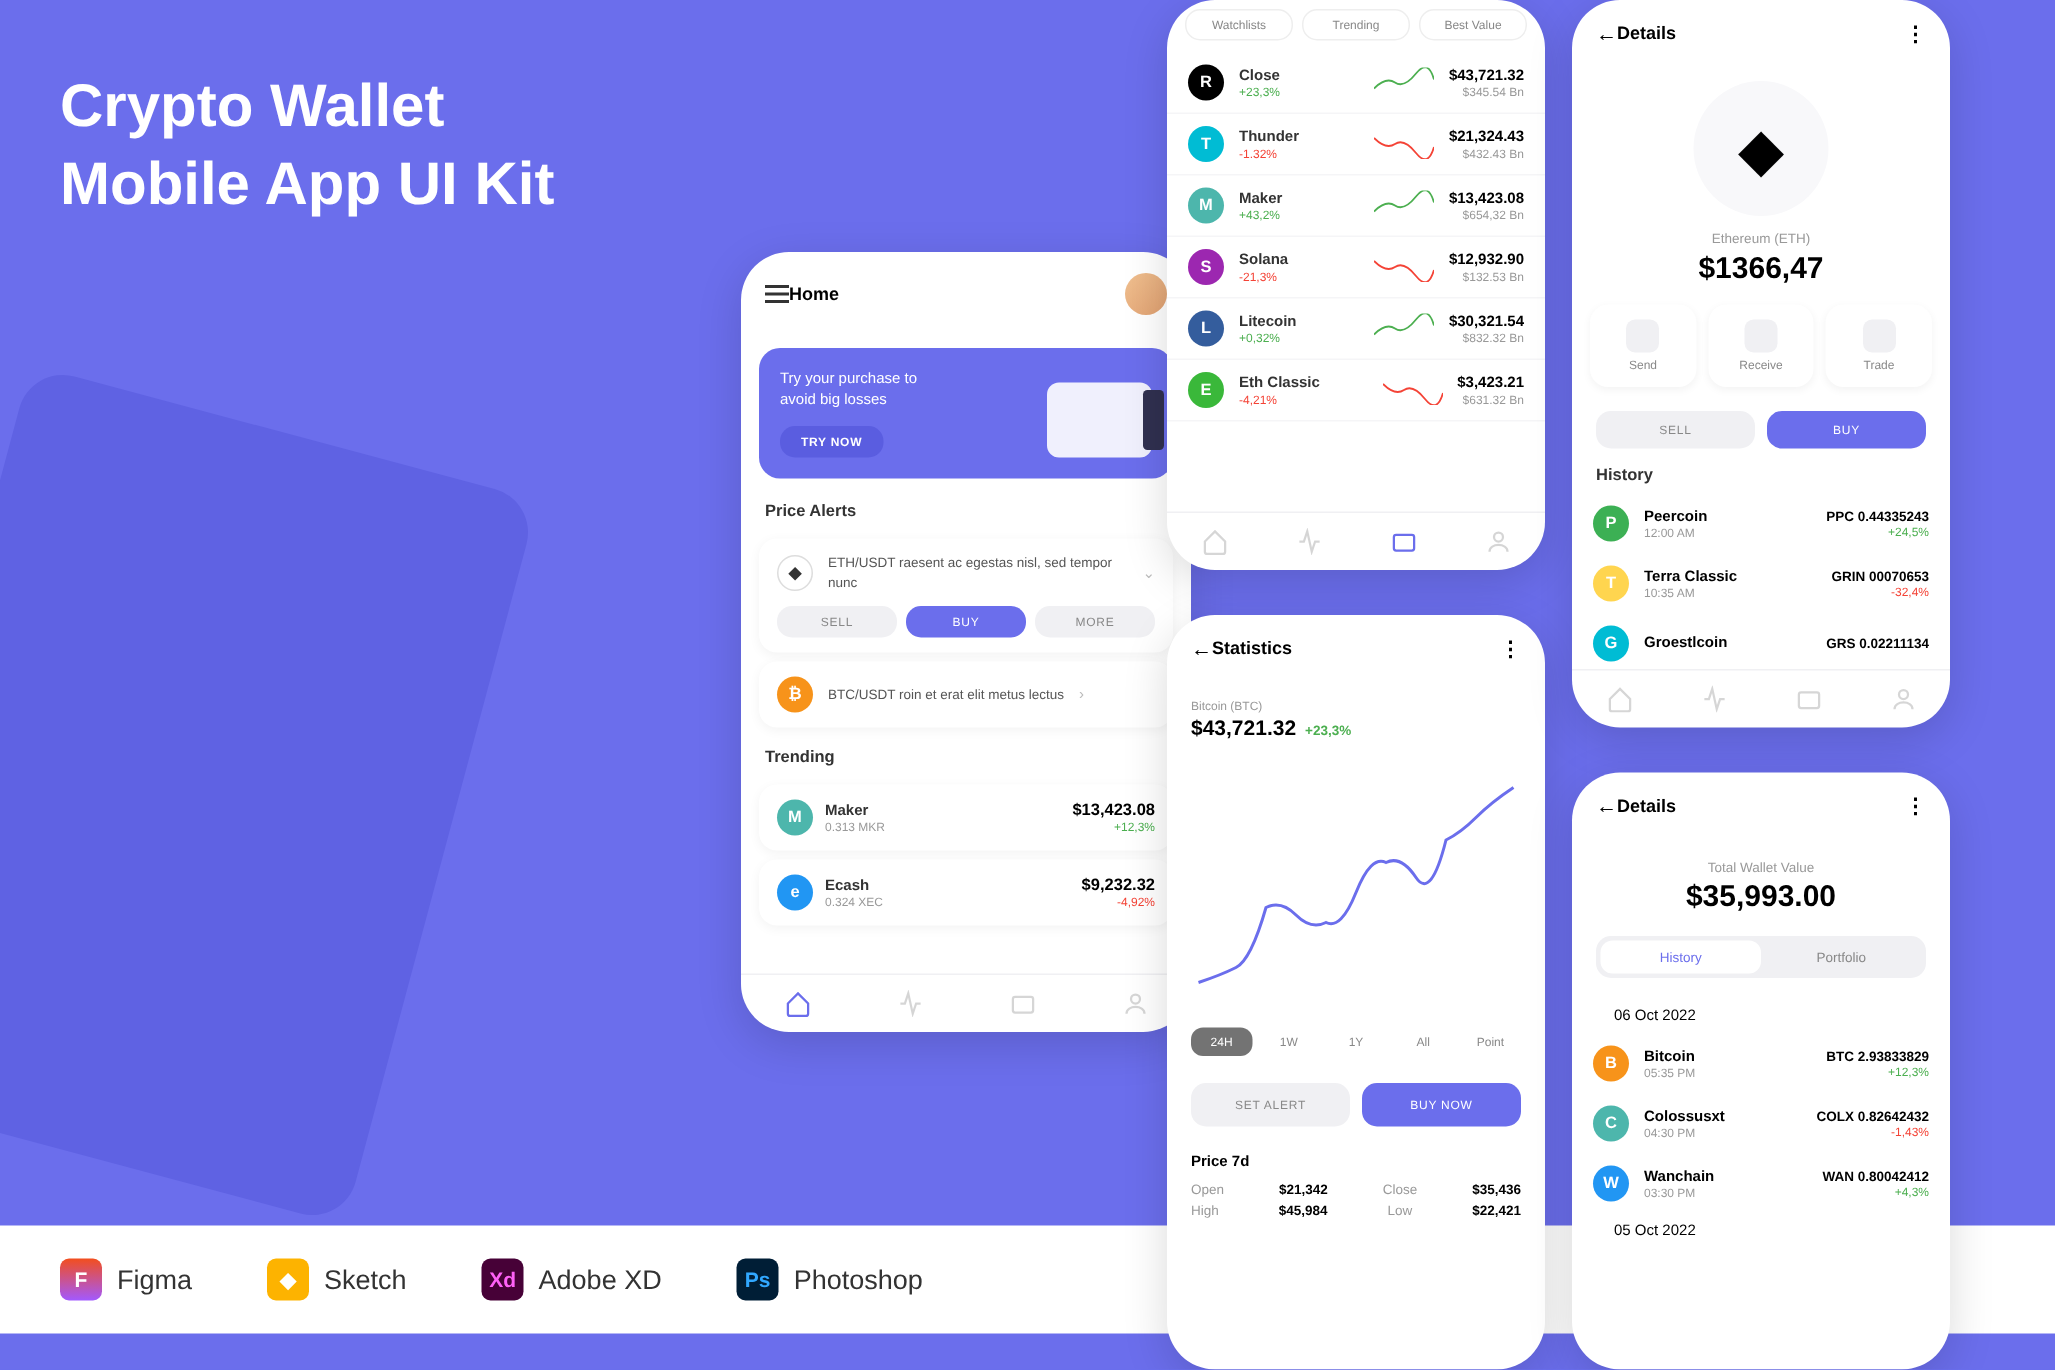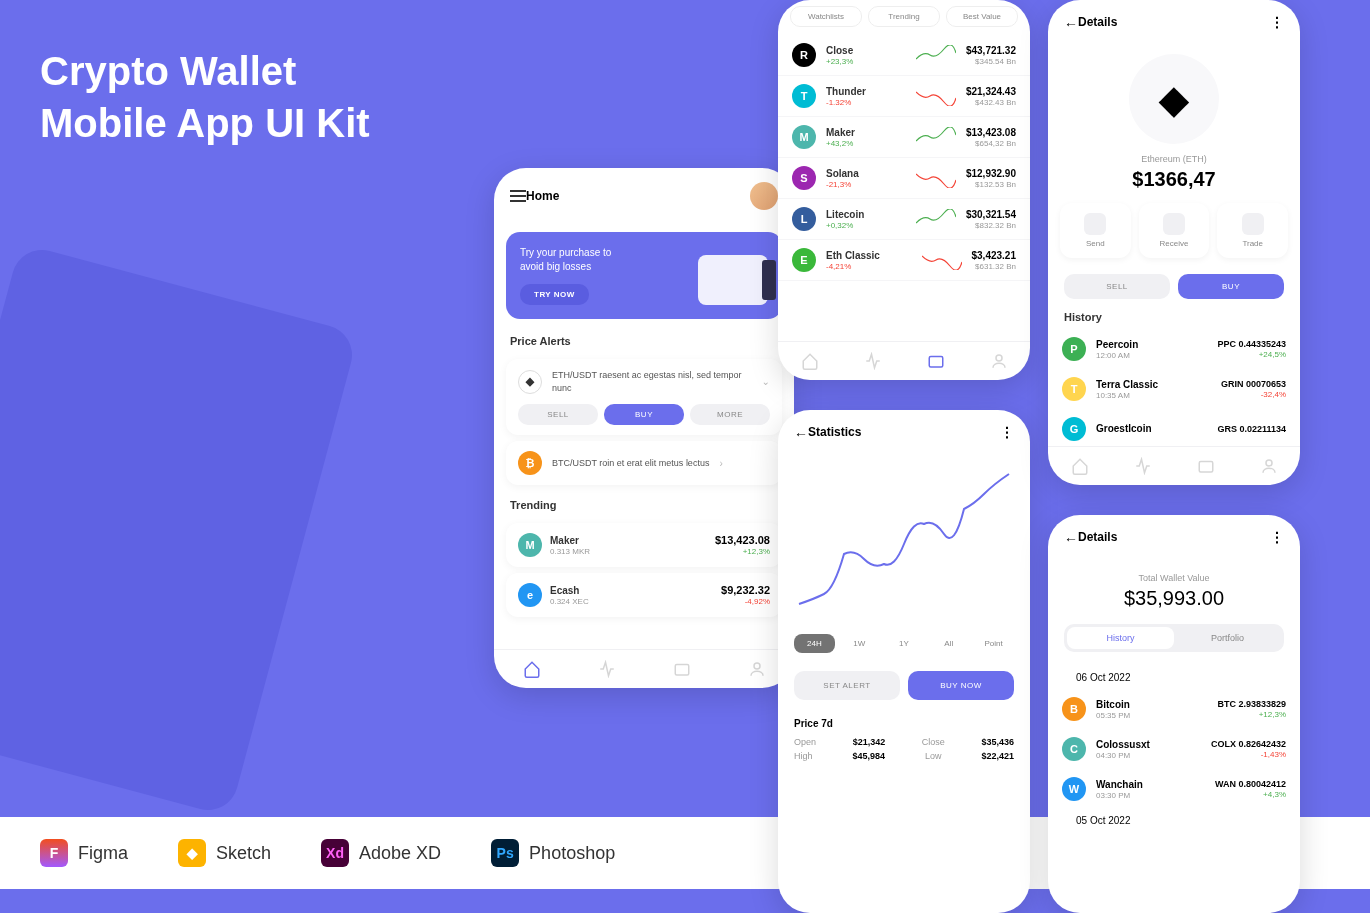--- a/index.html
+++ b/index.html
@@ -77,21 +77,21 @@
 .time-tabs{display:flex;gap:4px;padding:0 16px 10px}
 .time-tab{flex:1;background:#fff;padding:5px;border-radius:8px;font-size:8px;text-align:center;color:#888}
 .time-tab.active{background:#737373;color:#fff}
 .stat-btns{display:flex;gap:8px;padding:8px 16px}
 .p7d{padding:10px 16px}
 .p7d-title{font-size:10px;font-weight:600;margin-bottom:8px}
 .p7d-row{display:flex;justify-content:space-between;font-size:9px;margin:4px 0}
 .p7d-lbl{color:#999}
 .p7d-val{font-weight:700}
 .wallet-label{text-align:center;font-size:9px;color:#999;margin-top:14px}
-.wallet-val{text-align:center;font-size:20px;font-weight:400;margin-top:4px}
+.wallet-val{text-align:center;font-size:20px;font-weight:700;margin-top:4px}
 .seg{display:flex;margin:14px 16px;background:#f0f0f3;border-radius:10px;padding:3px}
 .seg-btn{flex:1;padding:6px;font-size:9px;text-align:center;border-radius:8px;color:#888}
 .seg-btn.active{background:#fff;color:#6b6eec}
 .date-h{font-size:10px;font-weight:400;padding:6px 28px}
 svg{display:block}
 </style>
 </head>
 <body>
 
 <div class="bg-shape"></div>
@@ -306,20 +306,24 @@
       </svg>
   </div>
 </div>
 
 <div class="phone phone-3">
   <div class="hdr">
     <div class="back-ic">←</div>
     <div class="hdr-title">Statistics</div>
     <div class="dots">⋮</div>
   </div>
+  <div class="stat-hdr">
+    <div class="stat-lbl">Bitcoin (BTC)</div>
+    <div class="stat-price"><span>$43,721.32</span><span class="pct pct-up">+23,3%</span></div>
+  </div>
   <div class="chart-area">
     <svg viewBox="0 0 220 160" width="100%" height="100%">
         <path d="M5 140 Q20 135 30 130 T50 90 Q60 85 70 95 T90 100 Q100 105 110 80 T130 60 Q140 55 150 70 T170 45 Q180 40 190 30 T215 10" fill="none" stroke="#6b6eec" stroke-width="2"></path>
       </svg>
   </div>
   <div class="time-tabs">
     <div class="time-tab active">24H</div>
     <div class="time-tab">1W</div>
     <div class="time-tab">1Y</div>
     <div class="time-tab">All</div>

